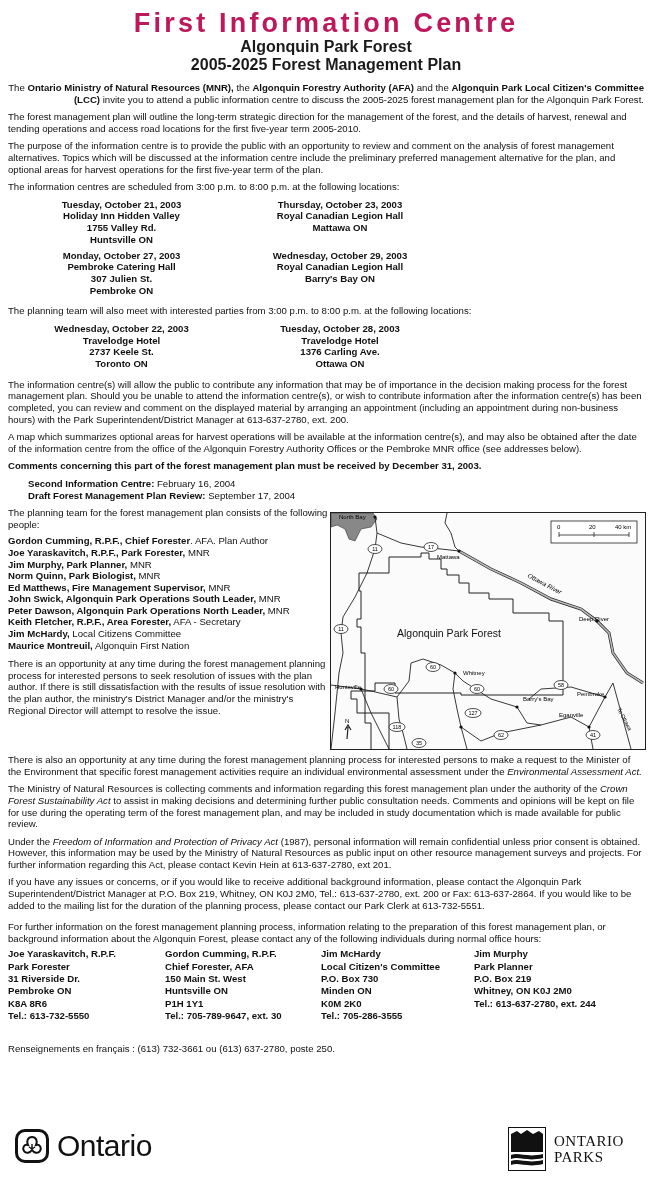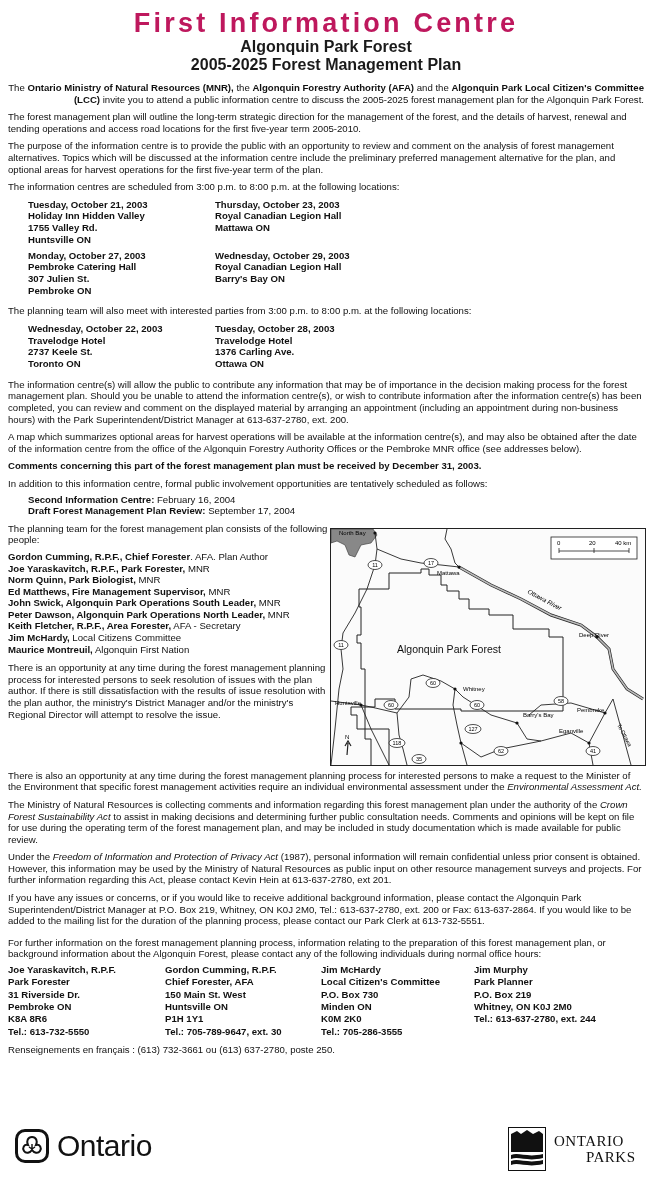--- a/index.html
+++ b/index.html
@@ -6,32 +6,32 @@
   body { width:650px; height:1184px; position:relative; overflow:hidden; color:#111;
          font-family:"Liberation Sans", sans-serif; font-size:9.6px; line-height:11.6px; }
   .page { position:absolute; left:8px; top:0; width:636px; }
   .title { text-align:center; font-weight:bold; font-size:27px; letter-spacing:3.2px; line-height:30px; margin-top:8px; color:#be185d; }
   .subtitle { text-align:center; font-weight:bold; font-size:16px; line-height:18px; color:#1a1a1a; }
   p { margin:0 0 6px 0; }
   b { font-weight:bold; }
   i { font-style:italic; }
   .intro { margin-top:8px;text-align:right; }
   .loc-grid { display:grid; grid-template-columns:187px 250px; margin-left:20px; margin-bottom:5px; font-weight:bold; line-height:11.7px; }
-  .loc-grid .cell { margin-bottom:4px; }
+  .loc-grid .cell { margin-bottom:4px;text-align:center; }
   .loc-grid .cell div { white-space:nowrap; }
   .sched { margin-left:20px; margin-bottom:6px; }
   .sched div { line-height:11.6px; }
   .two-col { position:relative; height:247px; }
   .team-col { position:absolute; left:0; top:0; width:322px; }
   .team-list div { line-height:11.6px; white-space:nowrap; }
   .map-box { position:absolute; left:322px; top:5px; width:314px; height:236px; border:1px solid #222; background:#fbfbfb; }
   .map-box svg { width:100%; height:100%; display:block; }
   .contacts { display:grid; grid-template-columns:157px 156px 153px 150px; margin-top:4px; font-weight:bold; line-height:12.3px; }
   .contacts .c div { white-space:nowrap; }
-  .french { margin-top:6px; }
+  .french { margin-top:21px; }
   .logos { position:absolute; left:0; top:1127px; width:650px; height:48px; }
   .ont-logo { position:absolute; left:15px; top:2px; display:flex; align-items:center; }
   .ont-mark { width:34px; height:34px; border:3px solid #111; border-radius:10px; box-sizing:border-box; display:flex; align-items:center; justify-content:center; }
   .ont-word { font-size:30px; margin-left:8px; color:#111; letter-spacing:-0.5px; }
   .parks-logo { position:absolute; left:508px; top:0; display:flex; align-items:center; }
   .parks-mark { width:38px; height:44px; border:1px solid #111; box-sizing:border-box; }
   .parks-word { margin-left:8px; font-family:"Liberation Serif", serif; font-size:15px; line-height:16px; letter-spacing:0.5px; color:#111; }
 </style>
 </head>
 <body>
@@ -85,33 +85,33 @@
       <div>Tuesday, October 28, 2003</div>
       <div>Travelodge Hotel</div>
       <div>1376 Carling Ave.</div>
       <div>Ottawa  ON</div>
     </div>
   </div>
 
   <p>The information centre(s) will allow the public to contribute any information that may be of importance in the decision making process for the forest management plan. Should you be unable to attend the information centre(s), or wish to contribute information after the information centre(s) has been completed, you can review and comment on the displayed material by arranging an appointment (including an appointment during non-business hours) with the Park Superintendent/District Manager at 613-637-2780, ext. 200.</p>
   <p>A map which summarizes optional areas for harvest operations will be available at the information centre(s), and may also be obtained after the date of the information centre from the office of the Algonquin Forestry Authority Offices or the Pembroke MNR office (see addresses below).</p>
   <p><b>Comments concerning this part of the forest management plan must be received by December 31, 2003.</b></p>
-  <p style="margin-bottom:4px;">In addition to this information centre, formal public involvement opportunities are tentatively scheduled as follows:</p>
 
   <div class="sched">
     <div><b>Second Information Centre:</b><span> February 16, 2004</span></div>
     <div><b>Draft Forest Management Plan Review:</b><span> September 17, 2004</span></div>
   </div>
 
   <div class="two-col">
     <div class="team-col">
       <p style="margin-bottom:5px;">The planning team for the forest management plan consists of the following people:</p>
       <div class="team-list">
         <div><b>Gordon Cumming, R.P.F., Chief Forester</b><span>. AFA. Plan Author</span></div>
         <div><b>Joe Yaraskavitch, R.P.F., Park Forester,</b><span> MNR</span></div>
+        <div><b>Jim Murphy, Park Planner,</b><span> MNR</span></div>
         <div><b>Norm Quinn, Park Biologist,</b><span> MNR</span></div>
         <div><b>Ed Matthews, Fire Management Supervisor,</b><span> MNR</span></div>
         <div><b>John Swick, Algonquin Park Operations South Leader,</b><span> MNR</span></div>
         <div><b>Peter Dawson, Algonquin Park Operations North Leader,</b><span> MNR</span></div>
         <div><b>Keith Fletcher, R.P.F., Area Forester,</b><span> AFA - Secretary</span></div>
         <div><b>Jim McHardy,</b><span> Local Citizens Committee</span></div>
         <div><b>Maurice Montreuil,</b><span> Algonquin First Nation</span></div>
       </div>
       <p style="margin-top:7px;">There is an opportunity at any time during the forest management planning process for interested persons to seek resolution of issues with the plan author. If there is still dissatisfaction with the results of issue resolution with the plan author, the ministry's District Manager and/or the ministry's Regional Director will attempt to resolve the issue.</p>
     </div>
@@ -267,16 +267,16 @@
   <div class="parks-logo">
     <div class="parks-mark">
       <svg width="36" height="42" viewBox="0 0 36 42">
         <path d="M2,6 L8,3 L12,6 L18,2 L24,6 L30,3 L34,6 L34,24 L2,24 Z" fill="#111"></path>
         <path d="M2,27 C10,24 18,30 34,26 L34,30 C18,34 10,28 2,31 Z" fill="#111"></path>
         <path d="M2,33 C10,30 18,36 34,32 L34,36 C18,40 10,34 2,37 Z" fill="#111"></path>
       </svg>
     </div>
     <div class="parks-word">
       <div style="text-transform:uppercase; font-variant:small-caps;">Ontario</div>
-      <div style="text-transform:uppercase;margin-left:32px;">Parks</div>
+      <div style="text-transform:uppercase;">Parks</div>
     </div>
   </div>
 </div>
 
 </body></html>

